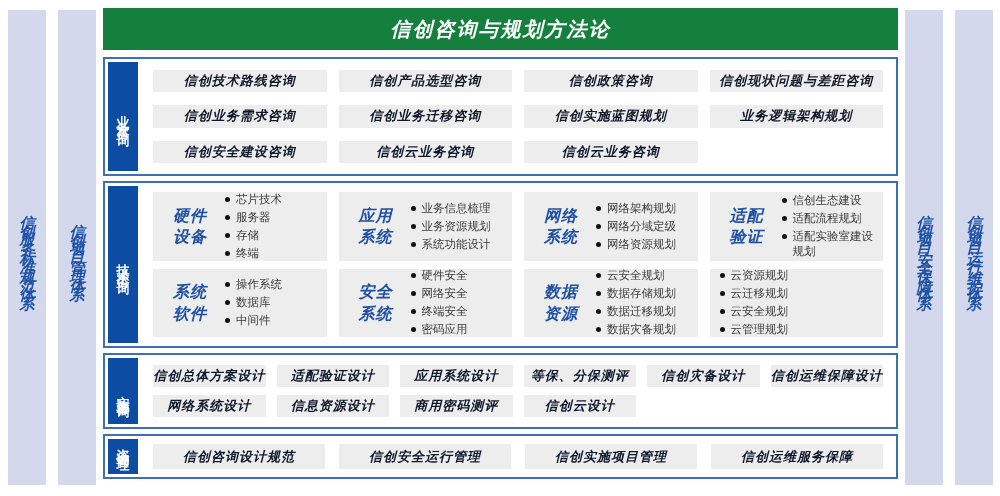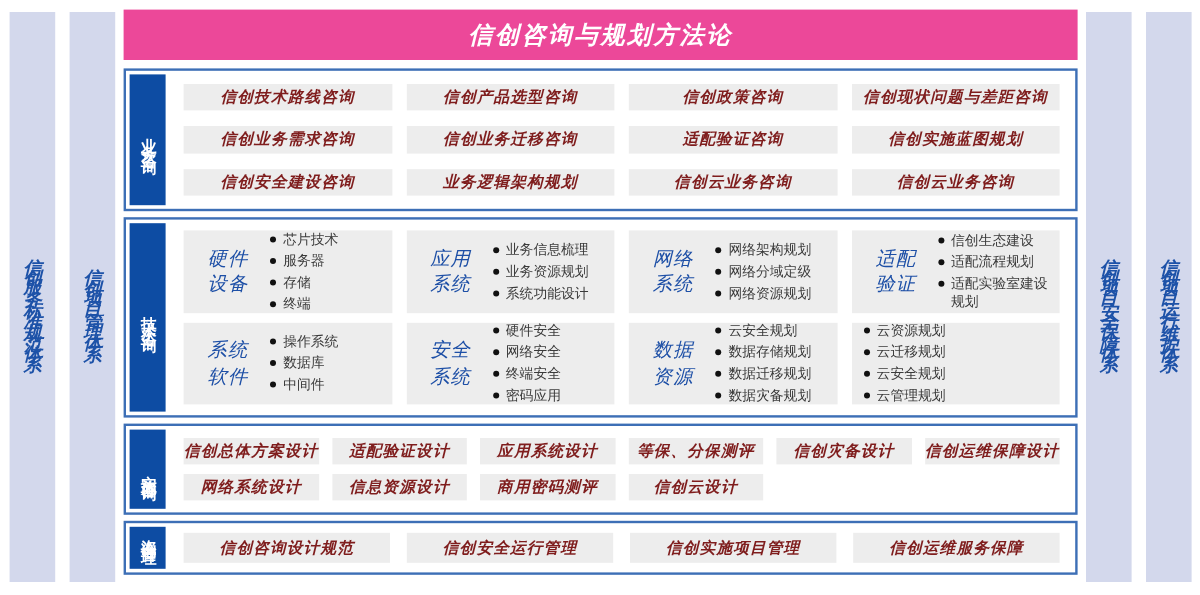--- a/index.html
+++ b/index.html
@@ -20,21 +20,21 @@
   .bar-right-2 { left:955px; }
   .bar .v-text {
     writing-mode:vertical-lr; text-orientation:upright;
     letter-spacing:9px; line-height:38px;
     color:#1d52a8; font-weight:bold; font-style:italic; font-size:15px;
   }
 
   
   .main { position:absolute; left:103px; top:8px; width:795px; display:flex; flex-direction:column; }
   .header {
-    height:42px; background:#ec4899; display:flex; align-items:center; justify-content:center;
+    height:42px; background:#15803d; display:flex; align-items:center; justify-content:center;
     margin-bottom:7px;
   }
   .header .title { color:#ffffff; font-size:20px; font-weight:bold; font-style:italic; letter-spacing:2px; }
 
   
   .sec { border:2px solid #3d6fb6; display:flex; gap:5px; padding:3px; }
   .sec + .sec { margin-top:5px; }
   .sec-business { height:119px; }
   .sec-technical { height:167px; }
   .sec-impl { height:76px; }
@@ -53,31 +53,31 @@
   .sec-mgmt .sec-label .v-text { letter-spacing:3px; height:35px; line-height:15px; }
 
   .sec-body { flex:1; display:grid; min-width:0; }
   .grid-b { grid-template-columns:repeat(4,1fr); grid-template-rows:repeat(3,1fr); gap:13px 12px; padding:8px 10px; }
   .grid-t { grid-template-columns:repeat(4,1fr); grid-template-rows:repeat(2,1fr); gap:8px 12px; padding:6px 10px; }
   .grid-i { grid-template-columns:repeat(6,1fr); grid-template-rows:repeat(2,1fr); gap:8px 11px; padding:7px 10px; }
   .grid-m { grid-template-columns:repeat(4,1fr); grid-template-rows:1fr; gap:10px 14px; padding:5px 10px; }
 
   .item {
     background:#ededed; display:flex; align-items:center; justify-content:center;
-    color:#7f1d1d; font-weight:bold; font-style:italic; font-size:13px;
+    color:#0f172a; font-weight:bold; font-style:italic; font-size:13px;
     letter-spacing:1px; text-align:center; overflow:hidden;
   }
 
   .cat {
     background:#ededed; display:flex; align-items:center;
     padding:4px 6px 4px 10px; gap:8px; overflow:hidden;
   }
   .cat-name {
     flex:0 0 54px; text-align:center; color:#1d4fa6;
-    font-weight:normal; font-style:italic; font-size:16px;
+    font-weight:bold; font-style:italic; font-size:16px;
     line-height:1.35; white-space:pre-line; letter-spacing:1px;
   }
   .bullets { list-style:none; margin:0; padding:0; display:flex; flex-direction:column; gap:3px; flex:1; min-width:0; }
   .b { display:flex; align-items:flex-start; gap:6px; }
   .dot { flex:0 0 5px; width:5px; height:5px; border-radius:50%; background:#111111; margin-top:5px; }
   .b-text { font-size:11.5px; color:#3a3a3a; line-height:1.3; }
 </style>
 </head>
 <body>
 
@@ -100,24 +100,23 @@
       <div class="sec-label">
         <span class="v-text">业务咨询</span>
       </div>
       <div class="sec-body grid-b">
         <div class="item">信创技术路线咨询</div>
         <div class="item">信创产品选型咨询</div>
         <div class="item">信创政策咨询</div>
         <div class="item">信创现状问题与差距咨询</div>
         <div class="item">信创业务需求咨询</div>
         <div class="item">信创业务迁移咨询</div>
-        <div class="item">适配验证咨询</div>
         <div class="item">信创实施蓝图规划</div>
+        <div class="item">业务逻辑架构规划</div>
         <div class="item">信创安全建设咨询</div>
-        <div class="item">业务逻辑架构规划</div>
         <div class="item">信创云业务咨询</div>
         <div class="item">信创云业务咨询</div>
       </div>
     </section>
 
     <section class="sec sec-technical">
       <div class="sec-label">
         <span class="v-text">技术咨询</span>
       </div>
       <div class="sec-body grid-t">

